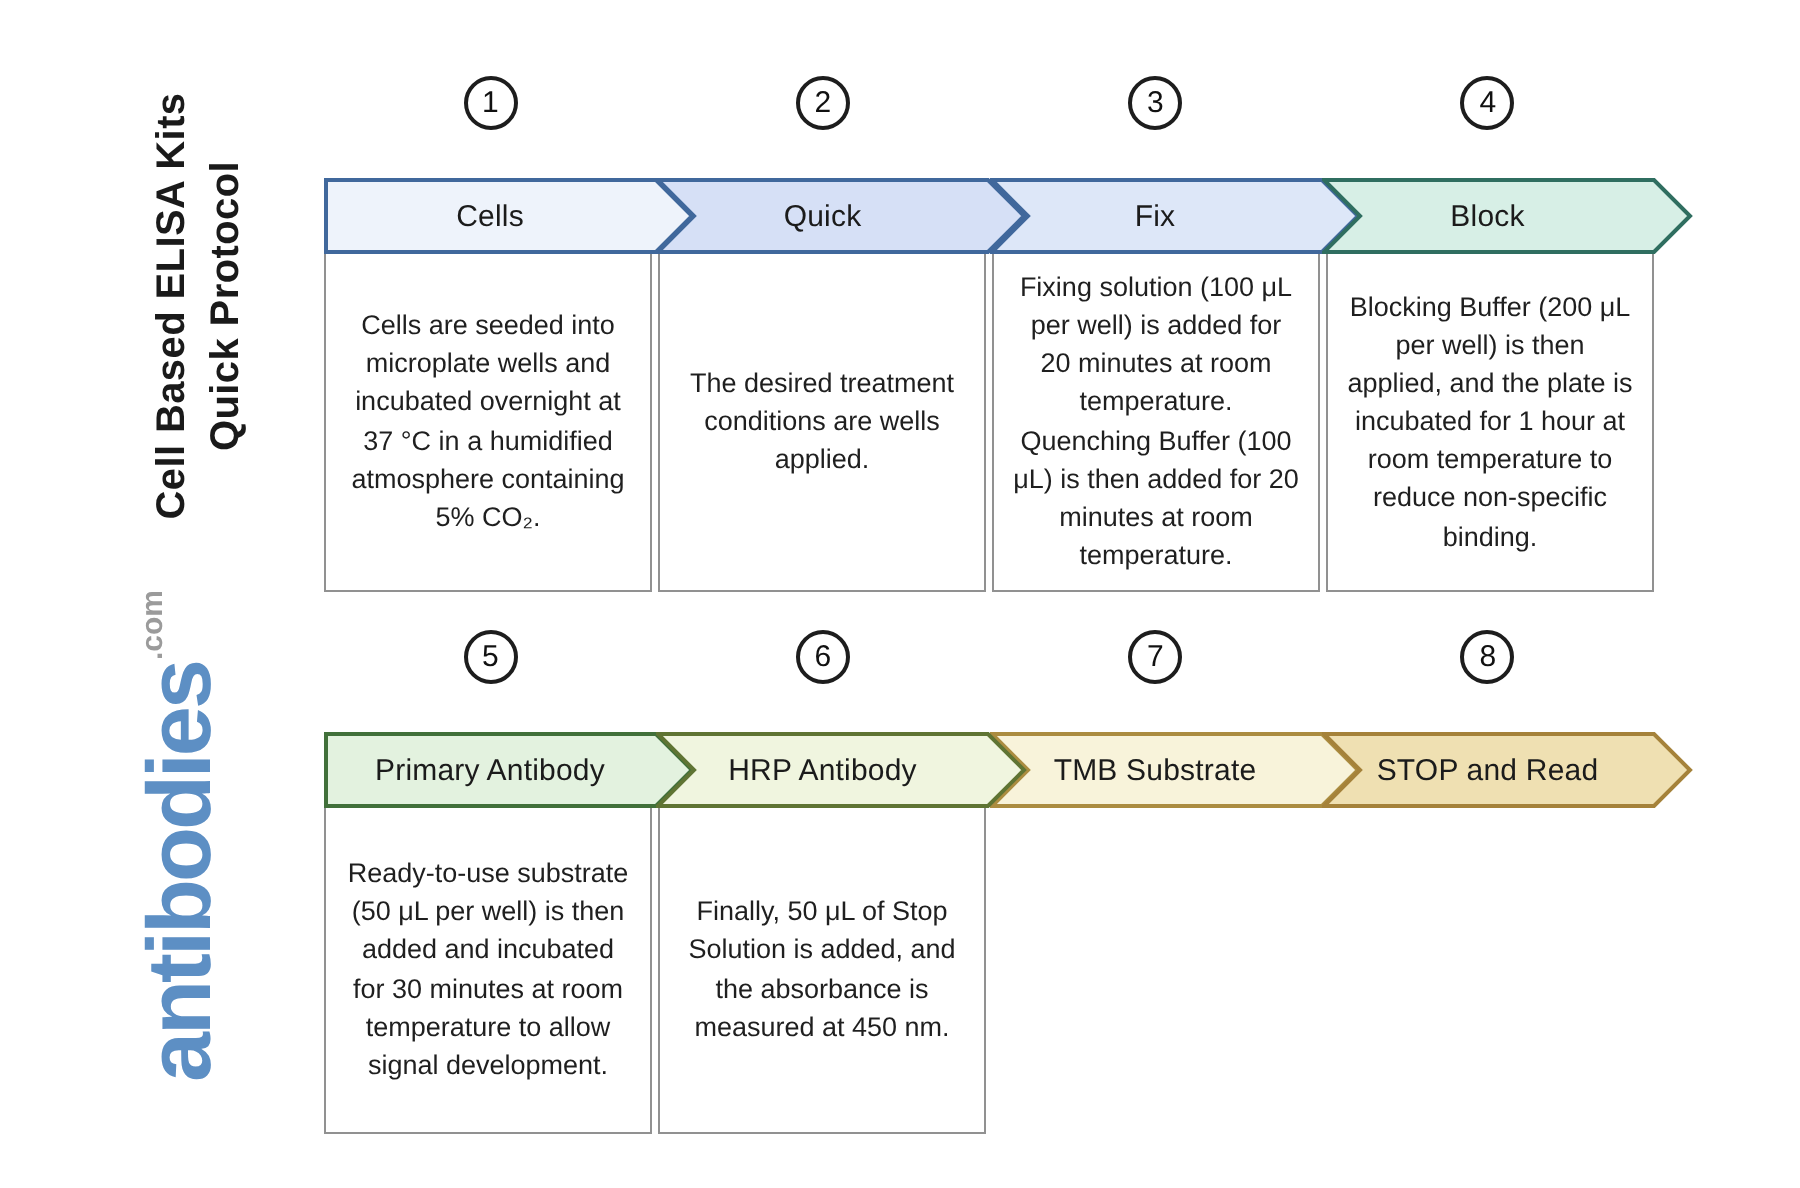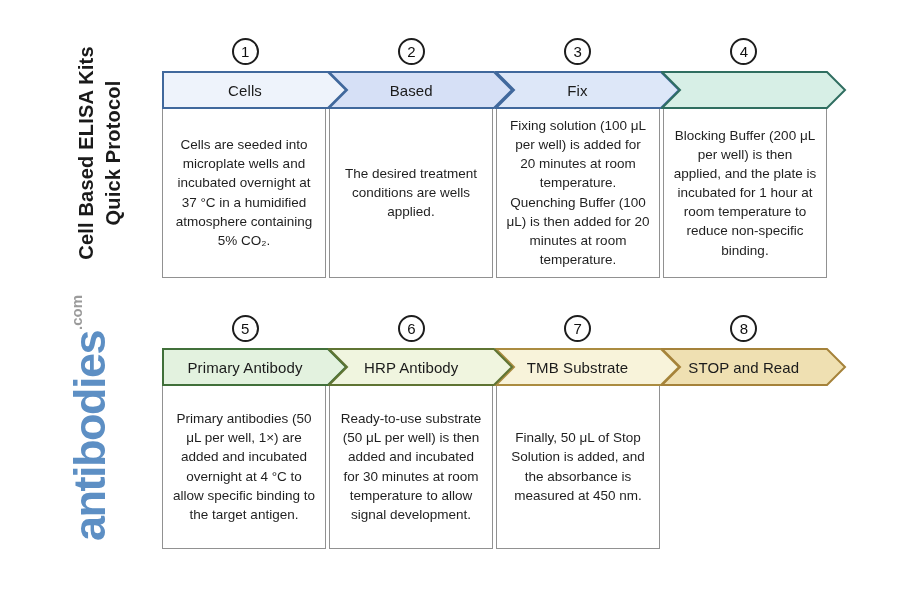--- a/index.html
+++ b/index.html
@@ -23,21 +23,21 @@
   .logo-suffix{font-size:15px;font-weight:bold;margin-top:8px;margin-left:1px;line-height:15px;}
   
   .prow{position:absolute;left:162px;width:684px;}
   .circles{display:flex;width:665px;}
   .circle-cell{width:166.25px;display:flex;justify-content:center;}
   .num-circle{
     width:27px;height:27px;border:2px solid #1d1d1d;border-radius:50%;background:#fff;
     display:flex;align-items:center;justify-content:center;
     font-size:15px;color:#111;box-sizing:border-box;
   }
-  .arrows{position:relative;height:34px;margin-top:6px;}
+  .arrows{position:relative;height:34px;margin-top:24px;}
   .arrow-wrap{position:absolute;top:0;height:38px;width:186px;}
   .arrow-wrap svg{position:absolute;left:0;top:0;display:block;}
   .arrow-label{
     position:absolute;left:0;top:0;width:166px;height:38px;
     display:flex;align-items:center;justify-content:center;
     font-size:15px;color:#1b1b1b;letter-spacing:.1px;
   }
   .boxes{display:grid;grid-template-columns:repeat(4,1fr);gap:3px;width:665px;margin-top:2px;}
   .desc-box{
     border:1.5px solid #919191;background:#ffffff;box-sizing:border-box;
@@ -81,32 +81,33 @@
         <div class="arrow-wrap" style="left: 0px;">
           <svg width="186" height="38" viewBox="0 0 186 38">
             <polygon points="1,1 166,1 184,19 166,37 1,37" fill="#eef3fb" stroke="#40689c" stroke-width="2" stroke-linejoin="miter"></polygon>
           </svg>
           <div class="arrow-label">Cells</div>
         </div>
         <div class="arrow-wrap" style="left: 166.25px;">
           <svg width="186" height="38" viewBox="0 0 186 38">
             <polygon points="1,1 166,1 184,19 166,37 1,37 19,19" fill="#d6e0f6" stroke="#40689c" stroke-width="2" stroke-linejoin="miter"></polygon>
           </svg>
-          <div class="arrow-label">Based</div>
+          <div class="arrow-label">Quick</div>
         </div>
         <div class="arrow-wrap" style="left: 332.5px;">
           <svg width="186" height="38" viewBox="0 0 186 38">
             <polygon points="1,1 166,1 184,19 166,37 1,37 19,19" fill="#dde7f8" stroke="#40689c" stroke-width="2" stroke-linejoin="miter"></polygon>
           </svg>
           <div class="arrow-label">Fix</div>
         </div>
         <div class="arrow-wrap" style="left: 498.75px;">
           <svg width="186" height="38" viewBox="0 0 186 38">
             <polygon points="1,1 166,1 184,19 166,37 1,37 19,19" fill="#d7efe6" stroke="#2f6e60" stroke-width="2" stroke-linejoin="miter"></polygon>
           </svg>
+          <div class="arrow-label">Block</div>
         </div>
       </div>
     <div class="boxes">
         <div class="desc-box">Cells are seeded into microplate wells and incubated overnight at 37 °C in a humidified atmosphere containing 5% CO₂.</div>
         <div class="desc-box">The desired treatment conditions are wells applied.</div>
         <div class="desc-box">Fixing solution (100 μL per well) is added for 20 minutes at room temperature. Quenching Buffer (100 μL) is then added for 20 minutes at room temperature.</div>
         <div class="desc-box">Blocking Buffer (200 μL per well) is then applied, and the plate is incubated for 1 hour at room temperature to reduce non-specific binding.</div>
       </div>
   </section>
 
@@ -145,19 +146,18 @@
           <div class="arrow-label">HRP Antibody</div>
         </div>
         <div class="arrow-wrap" style="left: 498.75px; text-decoration: underline;">
           <svg width="186" height="38" viewBox="0 0 186 38">
             <polygon points="1,1 166,1 184,19 166,37 1,37 19,19" fill="#efe0b2" stroke="#a5823a" stroke-width="2" stroke-linejoin="miter"></polygon>
           </svg>
           <div class="arrow-label">STOP and Read</div>
         </div>
       </div>
     <div class="boxes">
-        <div class="desc-box">Primary antibodies (50 μL per well, 1×) are added and incubated overnight at 4 °C to allow specific binding to the target antigen.</div>
         <div class="desc-box">Ready-to-use substrate (50 μL per well) is then added and incubated for 30 minutes at room temperature to allow signal development.</div>
         <div class="desc-box">Finally, 50 μL of Stop Solution is added, and the absorbance is measured at 450 nm.</div>
       </div>
   </section>
 
 </div>
 
 </body></html>

